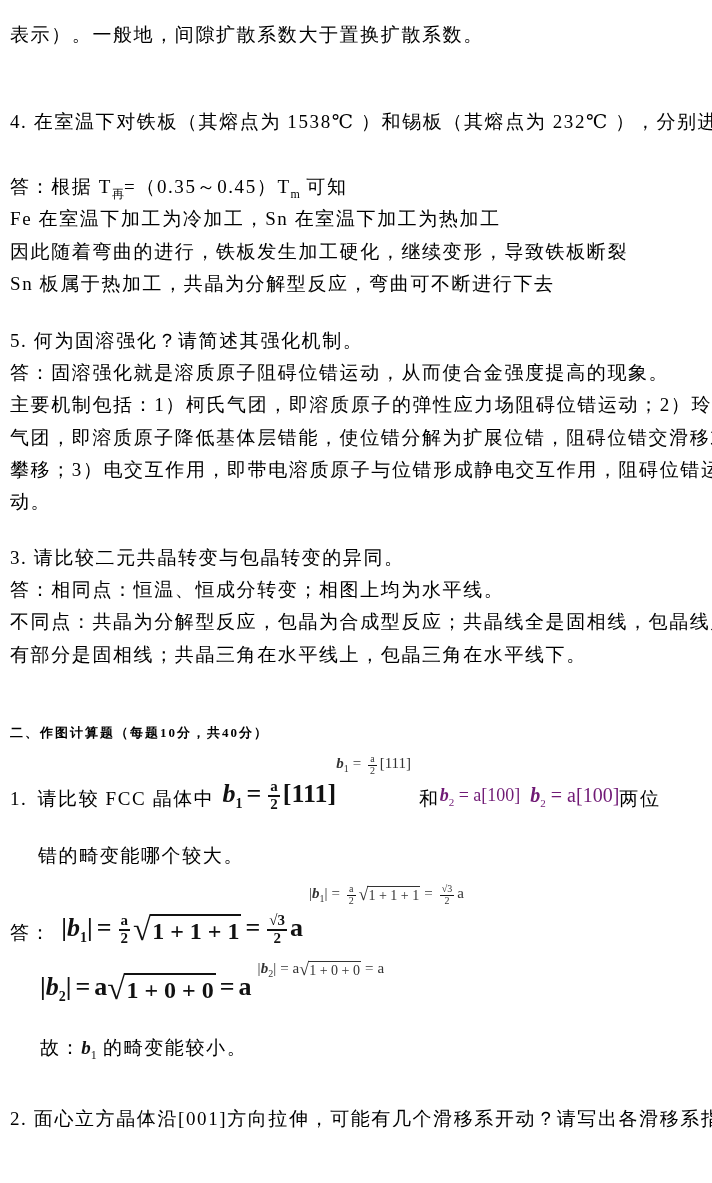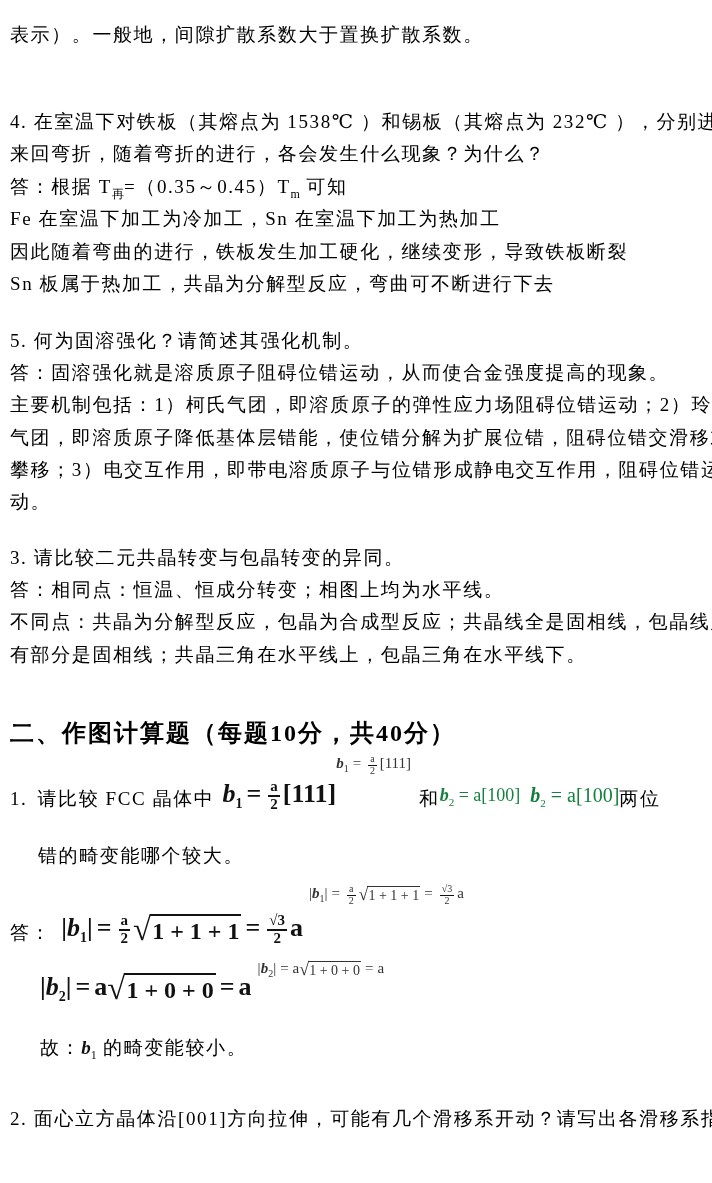--- a/index.html
+++ b/index.html
@@ -11,38 +11,38 @@
     color:#000;
   }
   .page { position:absolute; inset:0; background:#ffffff; }
 
   
   .ln {
     position:absolute; left:10px; font-size:19px; line-height:22px;
     letter-spacing:1.6px; white-space:nowrap; color:#000;
   }
   .ln sub { font-size:12px; letter-spacing:0; }
-  .heading { font-weight:bold; font-size:24px; letter-spacing:2px; }
+  .heading { font-weight:bold; font-size:13px; letter-spacing:2px; }
   .indent { left:38px;font-family:Liberation Serif, serif; }
   .indent40 { left:40px; }
 
   
   .mixrow {
     position:absolute; left:10px; display:flex; align-items:center;
     white-space:nowrap;
   }
   .mixrow .txt { font-size:19px; letter-spacing:1.6px; position:relative; top:3px; }
   .raised { align-self:flex-start; }
 
   
   .math { letter-spacing:0; white-space:nowrap; color:#111; }
   .math .bvar { font-style:italic; font-weight:bold; }
   .math-lg { font-size:26px; font-weight:bold; }
   .math-lg sub { font-size:14px; }
-  .math-md { font-size:18px; color:#15803d; }
+  .math-md { font-size:18px; color:#701a75; }
   .math-md sub { font-size:11px; }
   .math-md.mbold { font-size:20px; }
   .math-sm { font-size:15px; color:#333; margin-top:2px; }
   .math-sm sub { font-size:10px; }
 
   .frac { display:inline-block; vertical-align:middle; text-align:center; margin:0 3px; }
   .frac .num { display:block; line-height:1.05; padding:0 2px; border-bottom:2px solid #111; }
   .frac .den { display:block; line-height:1.05; }
   .math-lg .frac { font-size:15px; }
   .math-sm .frac { font-size:10px; }
@@ -59,21 +59,20 @@
   .gap6 { margin-left:6px; } .gap8 { margin-left:8px; } .gap10 { margin-left:10px; }
 </style>
 </head>
 <body>
 
 <div class="page">
 
   <div class="ln" style="top:24px">表示）。一般地，间隙扩散系数大于置换扩散系数。</div>
 
   <div class="ln" style="top:111px">4. 在室温下对铁板（其熔点为 1538℃ ）和锡板（其熔点为 232℃ ），分别进行</div>
-  <div class="ln" style="top:143px">来回弯折，随着弯折的进行，各会发生什么现象？为什么？</div>
   <div class="ln" style="top:176px"><span>答：根据 T</span><sub>再</sub><span>=（0.35～0.45）T</span><sub>m</sub><span> 可知</span></div>
   <div class="ln" style="top:208px">Fe 在室温下加工为冷加工，Sn 在室温下加工为热加工</div>
   <div class="ln" style="top:241px">因此随着弯曲的进行，铁板发生加工硬化，继续变形，导致铁板断裂</div>
   <div class="ln" style="top:273px">Sn 板属于热加工，共晶为分解型反应，弯曲可不断进行下去</div>
 
   <div class="ln" style="top:330px">5. 何为固溶强化？请简述其强化机制。</div>
   <div class="ln" style="top:362px">答：固溶强化就是溶质原子阻碍位错运动，从而使合金强度提高的现象。</div>
   <div class="ln" style="top:394px">主要机制包括：1）柯氏气团，即溶质原子的弹性应力场阻碍位错运动；2）玲木</div>
   <div class="ln" style="top:427px">气团，即溶质原子降低基体层错能，使位错分解为扩展位错，阻碍位错交滑移或</div>
   <div class="ln" style="top:459px">攀移；3）电交互作用，即带电溶质原子与位错形成静电交互作用，阻碍位错运</div>

